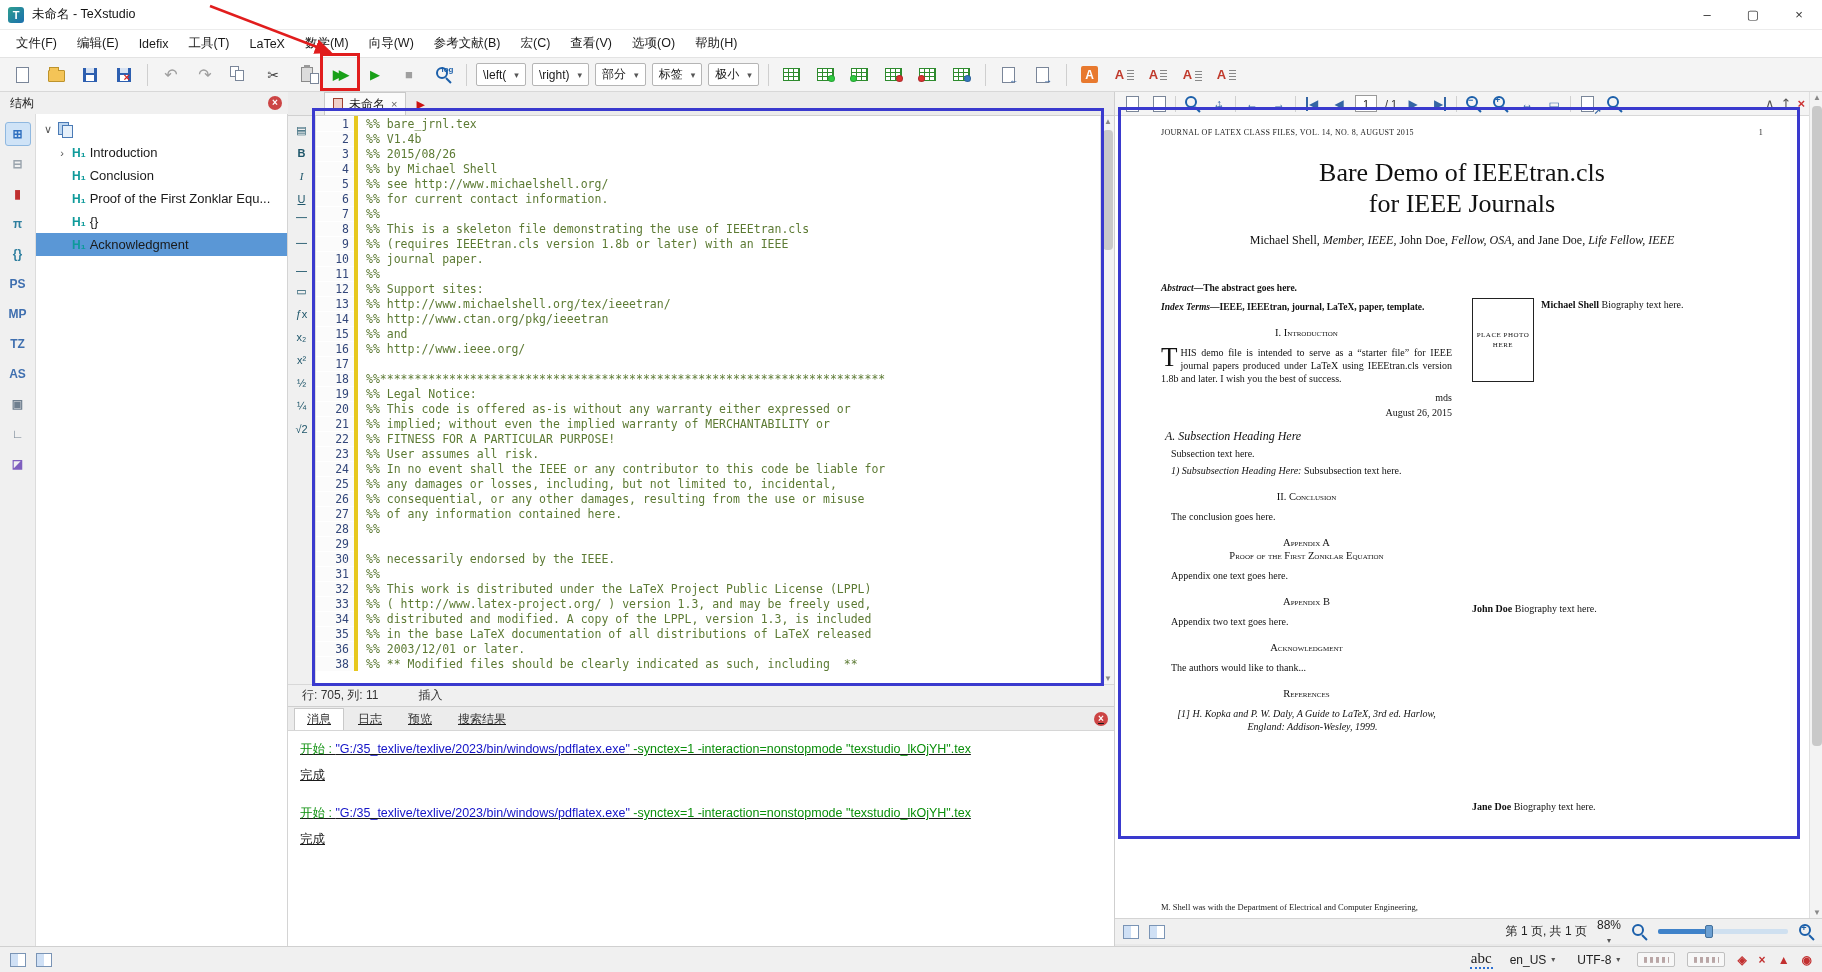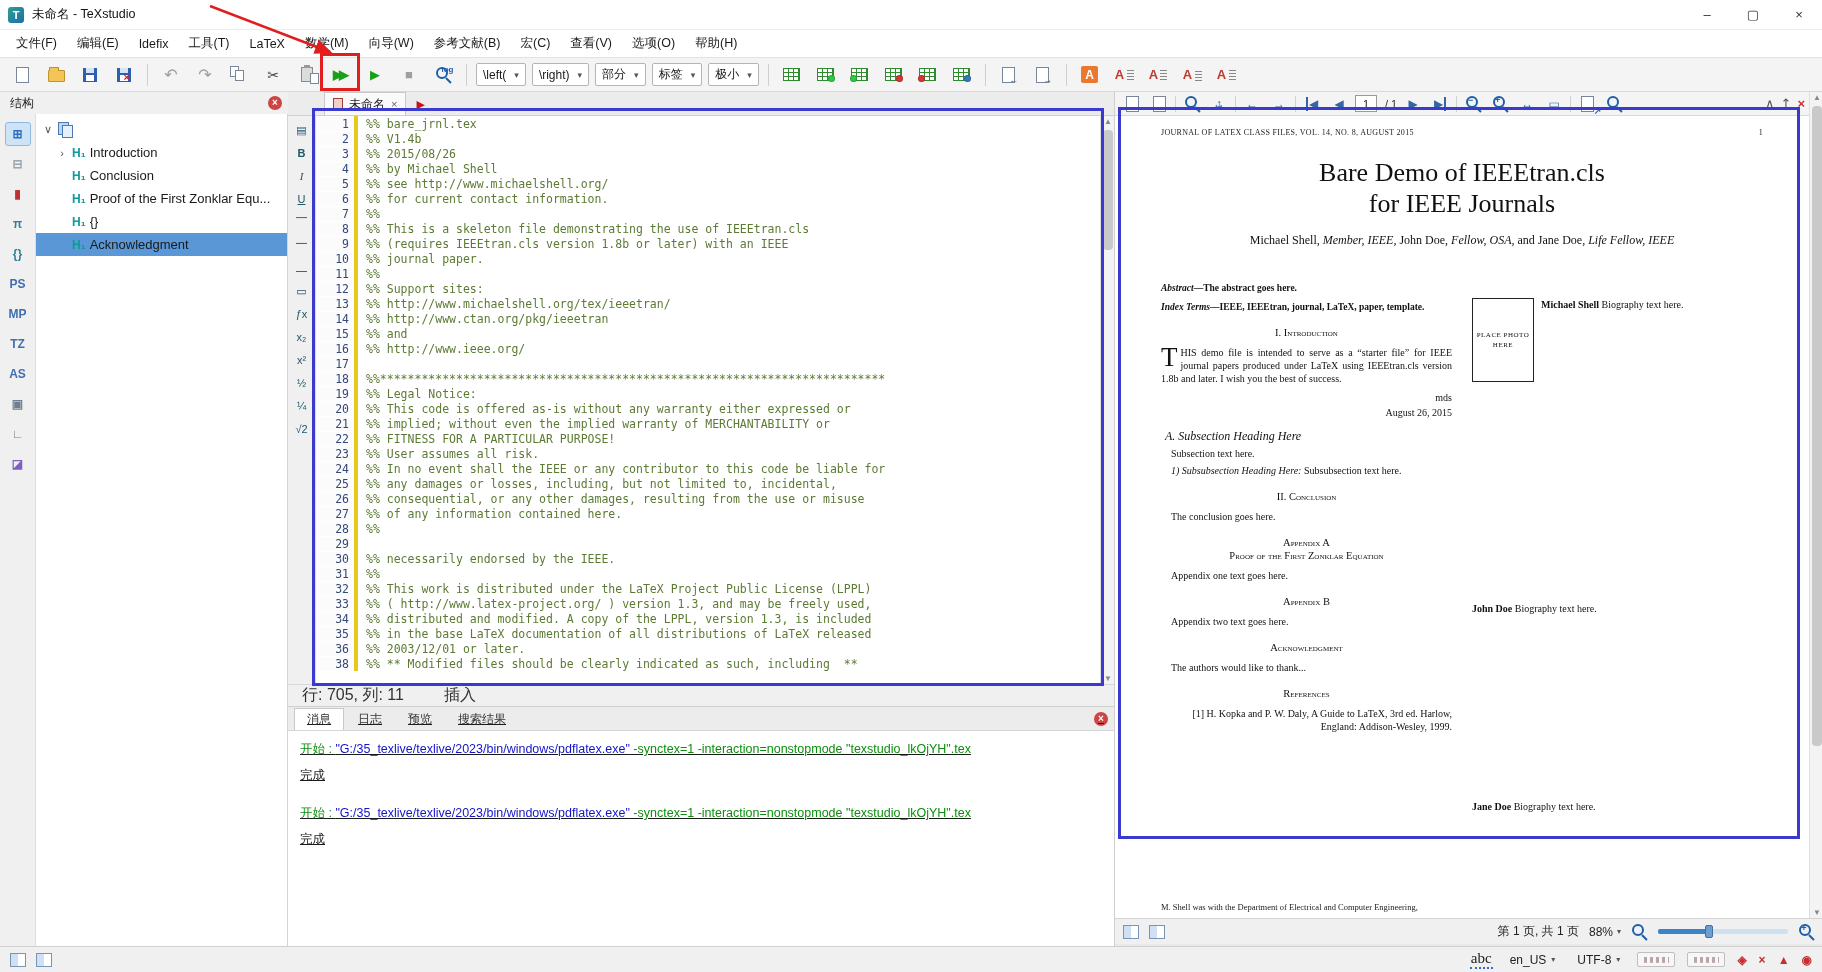--- a/index.html
+++ b/index.html
@@ -79,21 +79,21 @@
   .fmtstrip{width:28px;height:568px;background:#f0f0f0;border-right:1px solid #ddd;display:flex;flex-direction:column;align-items:center;padding-top:4px;gap:3px;flex:none;}
   .fmt-btn{width:22px;height:20px;display:flex;align-items:center;justify-content:center;font-size:11px;color:#20576b;}
   .codewrap{flex:1;overflow:hidden;font-family:"DejaVu Sans Mono",monospace;font-size:11.5px;}
   .crow{height:15px;display:flex;align-items:center;}
   .ln{width:38px;text-align:right;padding-right:5px;color:#33477a;flex:none;background:#fbfbfb;}
   .chg{width:4px;height:15px;background:#e7c81f;flex:none;}
   .ct{padding-left:8px;white-space:pre;color:#5c7a33;}
   .vscroll{width:14px;background:#f3f3f3;border-left:1px solid #e0e0e0;position:relative;flex:none;}
   .vthumb{position:absolute;left:2px;width:10px;background:#c9c9c9;border-radius:4px;}
   .scrarr{position:absolute;left:0;width:14px;text-align:center;font-size:8px;color:#888;}
-  .edstatus{position:absolute;left:0;top:592px;width:826px;height:22px;background:#f0f0f0;border-top:1px solid #d8d8d8;display:flex;align-items:center;font-size:16px;color:#333;gap:40px;padding-left:14px;}
+  .edstatus{position:absolute;left:0;top:592px;width:826px;height:22px;background:#f0f0f0;border-top:1px solid #d8d8d8;display:flex;align-items:center;font-size:12px;color:#333;gap:40px;padding-left:14px;}
   .msgs{position:absolute;left:0;top:614px;width:826px;height:246px;background:#fff;border-top:1px solid #cfcfcf;text-decoration:underline;}
   .msgtabs{height:24px;background:#ececec;display:flex;align-items:flex-end;padding-left:6px;gap:2px;border-bottom:1px solid #d6d6d6;}
   .msgtab{height:22px;padding:0 12px;font-size:12px;display:flex;align-items:center;color:#333;}
   .msgtab.active{background:#fff;border:1px solid #c9c9c9;border-bottom:none;}
   .msgclose{margin-left:auto;margin-right:6px;margin-bottom:4px;}
   .msgbody{padding:10px 12px;font-size:12.5px;line-height:16px;}
   .m-start{color:#0a8f0a;margin-bottom:10px;}
   .m-path{color:#1414c8;}
   .m-done{color:#202020;margin-bottom:22px;}
 
@@ -119,29 +119,29 @@
   .p-abs{font-weight:bold;font-size:9.5px;line-height:12px;}
   .p-abs .lead{font-style:italic;}
   .p-idx{font-weight:bold;font-size:9.5px;line-height:12px;margin-top:7px;}
   .p-idx .lead{font-style:italic;}
   .psec{text-align:center;font-variant:small-caps;font-weight:normal;font-size:10.5px;margin:13px 0 7px 0;}
   .dc{float:left;font-size:27px;line-height:23px;margin-right:3px;}
   .rightal{text-align:right;margin-top:6px;}
   .psub{font-style:italic;font-size:12px;margin:11px 0 4px 4px;}
   .pind{text-indent:10px;}
   .pssl{font-style:italic;}
-  .pref{padding-left:12px;text-indent:-12px;text-align:right;}
+  .pref{padding-left:12px;text-indent:-12px;text-align:center;font-style:italic;}
   .col2{position:relative;}
   .bio{font-size:10px;line-height:13px;position:absolute;left:0;width:291px;text-align:justify;}
   .bio b{font-weight:bold;}
   .photobox{float:left;width:62px;height:84px;border:1px solid #222;margin-right:7px;display:flex;align-items:center;justify-content:center;text-align:center;font-size:7px;line-height:10px;letter-spacing:.5px;}
   .p-footnote{position:absolute;left:46px;bottom:6px;font-size:8.5px;color:#222;}
   .pdfstatus{position:absolute;left:0;top:826px;width:708px;height:26px;background:#f0f0f0;border-top:1px solid #d4d4d4;display:flex;align-items:center;gap:10px;padding:0 8px;font-size:12px;color:#222;}
   .panelico{width:16px;height:14px;border:1px solid #7a94b5;background:linear-gradient(to right,#cfe0f5 50%,#fff 50%);}
-  .zoombox{display:flex;align-items:center;gap:4px;}
+  .zoombox{display:flex;align-items:center;gap:4px;flex-direction:column;}
   .slider{width:130px;height:5px;background:#cfe0f0;border-radius:2px;position:relative;}
   .slider .fill{position:absolute;left:0;top:0;height:5px;width:38%;background:#3f82c9;border-radius:2px;}
   .slider .knob{position:absolute;left:36%;top:-4px;width:8px;height:13px;background:#6b9fd2;border:1px solid #44719c;border-radius:2px;}
   .pdfscroll{position:absolute;left:694px;top:0;width:14px;height:826px;background:#f3f3f3;border-left:1px solid #e0e0e0;}
 
   
   .appstatus{left:0;top:946px;width:1822px;height:26px;background:#f0f0f0;border-top:1px solid #d0d0d0;display:flex;align-items:center;padding:0 10px;gap:10px;font-size:12px;color:#222;}
   .statusright{margin-left:auto;display:flex;align-items:center;gap:12px;}
   .spellbadge{border-bottom:2px dotted #2b6fd4;font-size:15px;padding:0 1px;font-family:Liberation Serif, serif;}
   .minicombo{display:flex;align-items:center;gap:5px;border:1px solid transparent;padding:1px 4px;}

